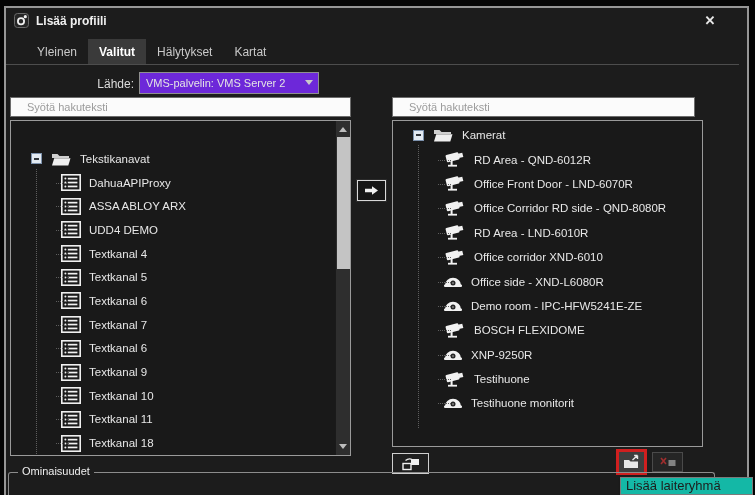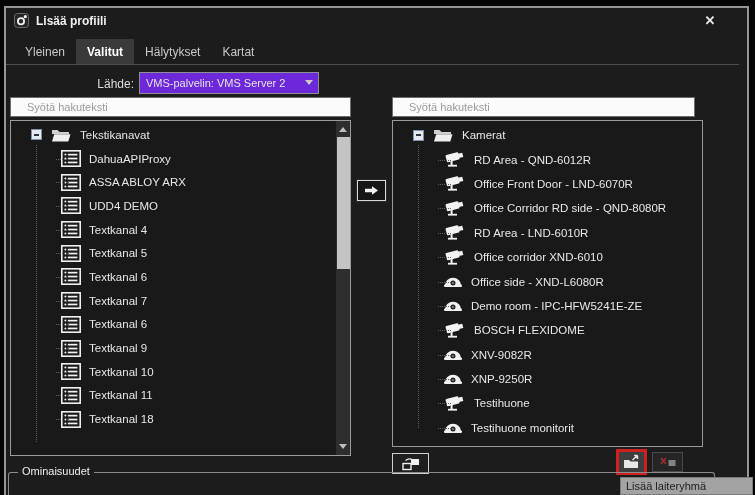--- a/index.html
+++ b/index.html
@@ -15,21 +15,21 @@
     background:#1c1c1c; border:2px solid #969696; border-bottom:none;
   }
   
   .titlebar { position:absolute; left:0; top:0; right:0; height:26px; }
   .app-icon { position:absolute; left:8px; top:5px; width:15px; height:15px; }
   .win-title { position:absolute; left:30px; top:0; line-height:26px; font-size:12px; font-weight:bold; color:#f0f0f0; }
   .close-x { position:absolute; right:28px; top:4px; width:18px; height:18px; text-align:center; line-height:18px;
              color:#e9e9e9; font-size:13px; font-weight:bold; cursor:default; }
   
   .tabbar { position:absolute; top:31px; left:0; right:8px; height:26px; border-bottom:1px solid #4d4d4d;
-            display:flex; padding-left:8px; align-items:stretch; }
+            display:flex; padding-left:20px; align-items:stretch; }
   .tab { padding:0 11px; display:flex; align-items:center; font-size:12px; color:#c9c9c9; }
   .tab.selected { background:#3a3a3a; color:#ffffff; font-weight:bold; }
   
   .src-label { position:absolute; top:65px; left:0; width:128px; text-align:right; font-size:12px; color:#dcdcdc; line-height:22px; }
   .dropdown { position:absolute; top:64px; left:133px; width:180px; height:22px; background:#6d28d9;
               border:1px solid #8f8f8f; font-size:11px; color:#e4e4e4; line-height:20px; padding:0 20px 0 6px;
               white-space:nowrap; overflow:hidden; }
   .dropdown .chev { position:absolute; right:5px; top:7px; width:0; height:0;
                     border-left:4px solid transparent; border-right:4px solid transparent; border-top:5px solid #c9c9c9; }
   .right-title { position:absolute; top:65px; left:387px; font-size:11px; font-weight:bold; color:#ececec; line-height:22px; }
@@ -37,21 +37,21 @@
   .search { position:absolute; height:20px; background:#fbfbfb; border:1px solid #6c6c6c; font-size:11px;
             color:#333; padding:0 16px; font-family:"Liberation Sans", sans-serif; }
   .search::placeholder { color:#9b9b9b; }
   .search-l { top:89px; left:4px;  width:341px; }
   .search-r { top:89px; left:386px; width:303px; }
   
   .tree { position:absolute; background:#191919; border:1px solid #9a9a9a; overflow:hidden; }
   .tree-left  { top:112px; left:4px;   width:341px; height:336px; }
   .tree-right { top:112px; left:386px; width:311px; height:327px; }
   .tree-inner { position:absolute; left:0; top:0; bottom:0; padding:2px 0 0 20px; right:0; }
-  .tree-left .tree-inner { right:15px; }
+  .tree-left .tree-inner { right:15px;margin-top:24px; }
   .trow { display:flex; align-items:center; position:relative; }
   .tree-left  .trow { height:23.7px; }
   .tree-right .trow { height:24.4px; }
   .trow .lbl { font-size:11.5px; color:#e7e7e7; white-space:nowrap; }
   .exp { width:11px; height:11px; background:#e3eaf2; border:1px solid #7d92ad; margin-right:8px;
          display:flex; align-items:center; justify-content:center; flex:none; }
   .exp i { display:block; width:5px; height:2px; background:#30343a; }
   .ficon { margin-right:8px; flex:none; display:flex; }
   .child { padding-left:30px; }
   .child::before { content:""; position:absolute; left:25px; top:50%; width:13px; border-top:1px dotted #5e5e5e; }
@@ -70,22 +70,22 @@
   .btn-transfer { position:absolute; left:351px; top:172px; width:29px; height:21px; background:#161616;
                   border:1px solid #d8d8d8; outline:1px solid #2a2a2a; display:flex; align-items:center; justify-content:center; }
   
   .btn-swap { position:absolute; left:386px; top:445px; width:37px; height:21px; background:#1f1f1f;
               border:1px solid #cfcfcf; display:flex; align-items:center; justify-content:center; }
   .btn-add  { position:absolute; left:610px; top:441px; width:31px; height:26px; background:#3e3e3e;
               border:3px solid #d01f1f; display:flex; align-items:center; justify-content:center; }
   .btn-del  { position:absolute; left:646px; top:444px; width:31px; height:20px; background:#262626;
               border:1px solid #4f4f4f; display:flex; align-items:center; justify-content:center; opacity:.9; }
   
-  .tooltip { position:absolute; left:614px; top:469px; width:133px; height:18px; background:#a3a3a3;
-             border:1px solid #7b7b7b; color:#1d1d1d; font-size:11px; line-height:16px; padding:0 5px;
+  .tooltip { position:absolute; left:614px; top:469px; width:133px; height:18px; background:#14b8a6;
+             border:1px solid #7b7b7b; color:#1d1d1d; font-size:13px; line-height:16px; padding:0 5px;
              z-index:6; box-shadow:1px 1px 2px rgba(0,0,0,.6); white-space:nowrap; }
   
   .groupbox { position:absolute; left:2px; top:464px; width:707px; height:25px;
               border:1px solid #8c8c8c; border-bottom:none; border-radius:3px 3px 0 0; }
   .groupbox > span { position:absolute; left:9px; top:-8px; background:#1c1c1c; padding:0 4px;
                      font-size:11px; color:#eeeeee; }
 </style>
 </head>
 <body>
 
@@ -449,58 +449,46 @@
           <div class="trow child dome">
 
     <span class="dicon dome-ic">
       <svg width="20" height="14" viewBox="0 0 20 14">
         <path d="M2 10 a8 7.2 0 0 1 16 0 z" fill="#f2f2f2"></path>
         <rect x="1" y="9.6" width="18" height="2.3" rx="1" fill="#f2f2f2"></rect>
         <circle cx="10" cy="8.1" r="2.5" fill="#262626"></circle>
         <circle cx="10" cy="8.1" r="1.1" fill="#f2f2f2" opacity="0.4"></circle>
       </svg>
     </span>
-    <span class="lbl">XNV-9082R</span>
+    <span class="lbl">XNP-9250R</span>
+  </div>
+          <div class="trow child bullet">
+    <span class="dicon bullet-ic">
+      <svg width="23" height="17" viewBox="0 0 23 17">
+        <g fill="#f2f2f2">
+          <rect x="3" y="2.5" width="13" height="7.5" rx="1" transform="rotate(-14 9.5 6)"></rect>
+          <rect x="15.4" y="4.2" width="4.6" height="4.4" transform="rotate(-14 9.5 6)"></rect>
+          <rect x="7.6" y="10" width="2" height="4.2"></rect>
+          <rect x="5" y="13.8" width="9" height="1.8"></rect>
+        </g>
+      </svg>
+    </span>
+
+    <span class="lbl">Testihuone</span>
   </div>
           <div class="trow child dome">
 
     <span class="dicon dome-ic">
       <svg width="20" height="14" viewBox="0 0 20 14">
         <path d="M2 10 a8 7.2 0 0 1 16 0 z" fill="#f2f2f2"></path>
         <rect x="1" y="9.6" width="18" height="2.3" rx="1" fill="#f2f2f2"></rect>
         <circle cx="10" cy="8.1" r="2.5" fill="#262626"></circle>
         <circle cx="10" cy="8.1" r="1.1" fill="#f2f2f2" opacity="0.4"></circle>
       </svg>
     </span>
-    <span class="lbl">XNP-9250R</span>
-  </div>
-          <div class="trow child bullet">
-    <span class="dicon bullet-ic">
-      <svg width="23" height="17" viewBox="0 0 23 17">
-        <g fill="#f2f2f2">
-          <rect x="3" y="2.5" width="13" height="7.5" rx="1" transform="rotate(-14 9.5 6)"></rect>
-          <rect x="15.4" y="4.2" width="4.6" height="4.4" transform="rotate(-14 9.5 6)"></rect>
-          <rect x="7.6" y="10" width="2" height="4.2"></rect>
-          <rect x="5" y="13.8" width="9" height="1.8"></rect>
-        </g>
-      </svg>
-    </span>
-
-    <span class="lbl">Testihuone</span>
-  </div>
-          <div class="trow child dome">
-
-    <span class="dicon dome-ic">
-      <svg width="20" height="14" viewBox="0 0 20 14">
-        <path d="M2 10 a8 7.2 0 0 1 16 0 z" fill="#f2f2f2"></path>
-        <rect x="1" y="9.6" width="18" height="2.3" rx="1" fill="#f2f2f2"></rect>
-        <circle cx="10" cy="8.1" r="2.5" fill="#262626"></circle>
-        <circle cx="10" cy="8.1" r="1.1" fill="#f2f2f2" opacity="0.4"></circle>
-      </svg>
-    </span>
     <span class="lbl">Testihuone monitorit</span>
   </div>
         </div>
     </div>
   </div>
 
   <div class="btn-swap">
     <svg width="20" height="14" viewBox="0 0 20 14">
       <rect x="2" y="6.5" width="8" height="6" fill="none" stroke="#f0f0f0" stroke-width="1.4"></rect>
       <rect x="10" y="2" width="8" height="6" fill="#f0f0f0"></rect>

